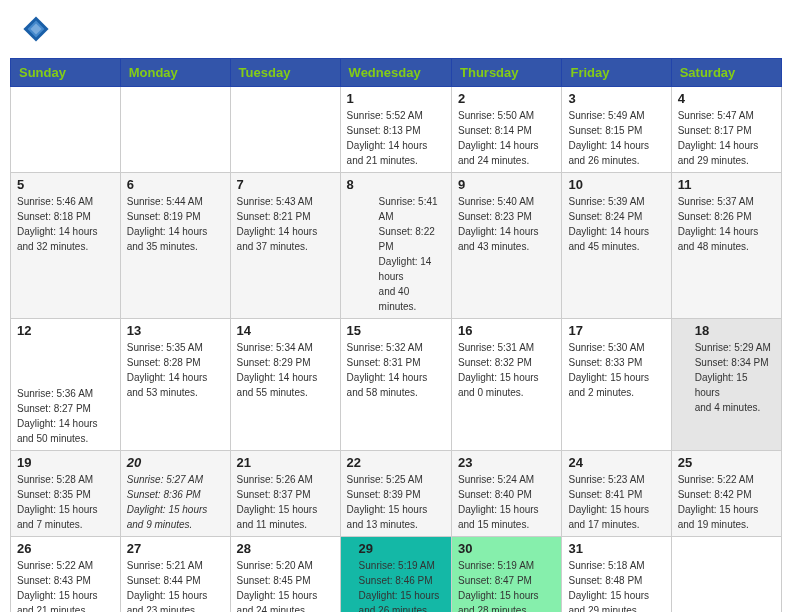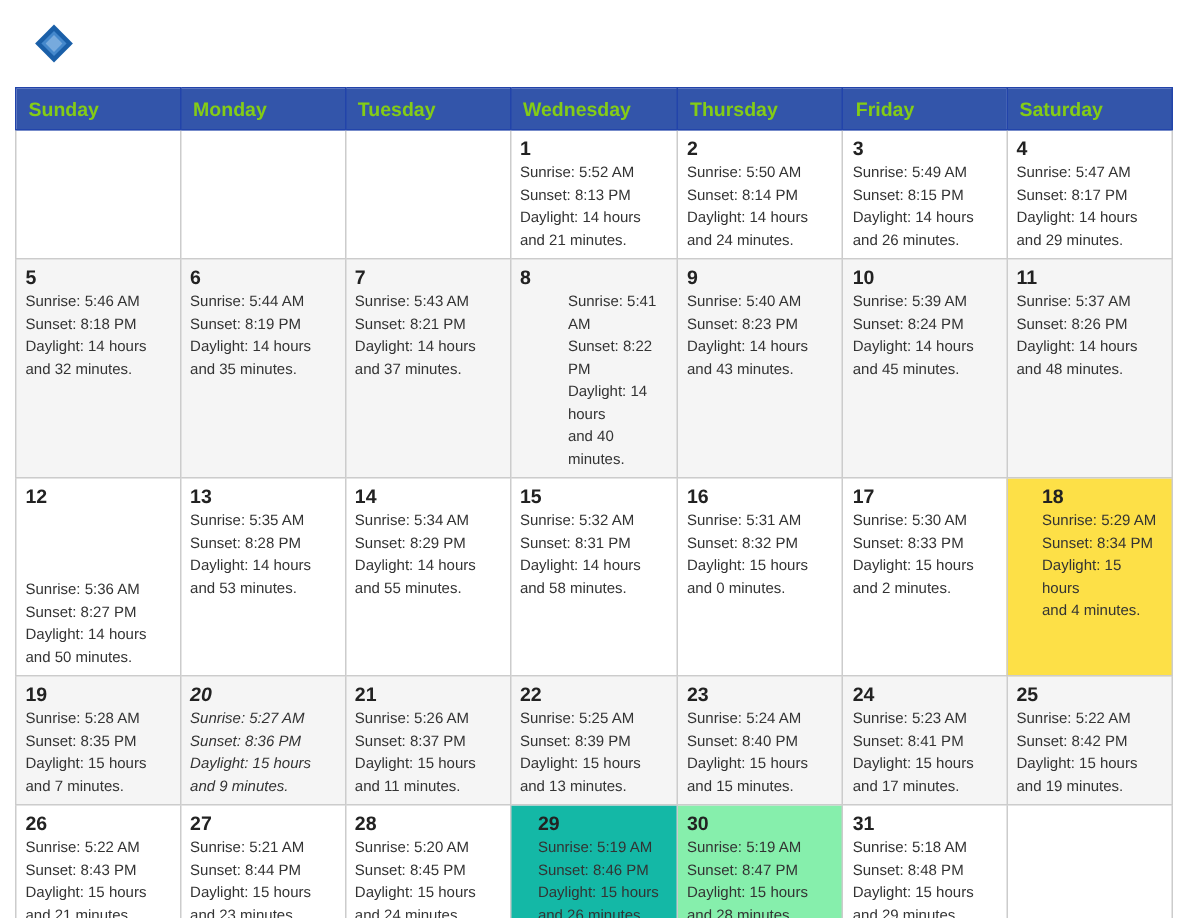--- a/index.html
+++ b/index.html
@@ -245,21 +245,21 @@
 Daylight: 15 hours
 and 0 minutes.</div>
         </td>
         <td style="background: rgb(255, 255, 255);">
           <span class="day-number">17</span>
           <div class="day-info" style="white-space: pre-line;">Sunrise: 5:30 AM
 Sunset: 8:33 PM
 Daylight: 15 hours
 and 2 minutes.</div>
         </td>
-        <td style="background: #fde047; padding-left: 23px;">
+        <td style="background: #e5e5e5; padding-left: 23px;">
           <span class="day-number">18</span>
           <div class="day-info" style="white-space: pre-line;">Sunrise: 5:29 AM
 Sunset: 8:34 PM
 Daylight: 15 hours
 and 4 minutes.</div>
         </td>
       </tr>
       <tr>
         <td style="background: rgb(245, 245, 245);">
           <span class="day-number">19</span>

